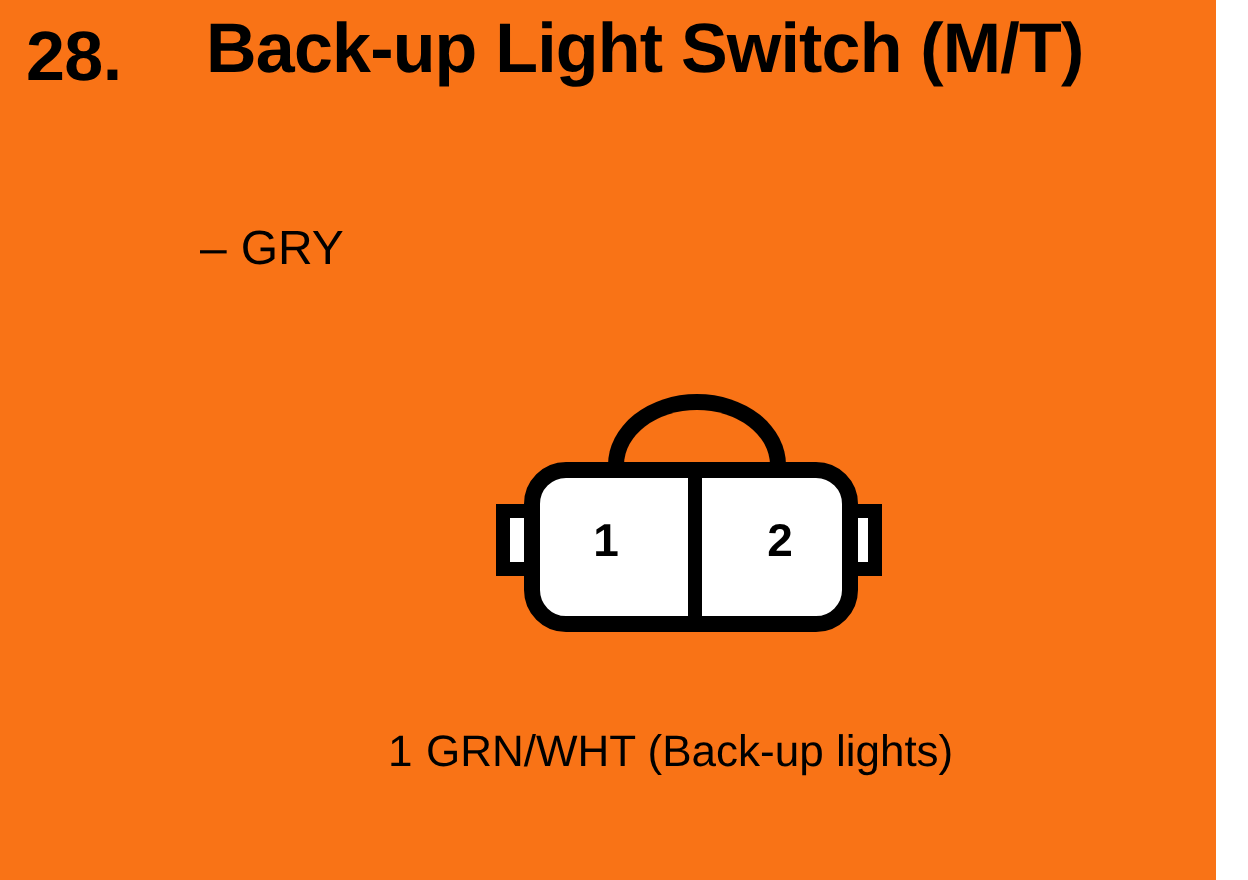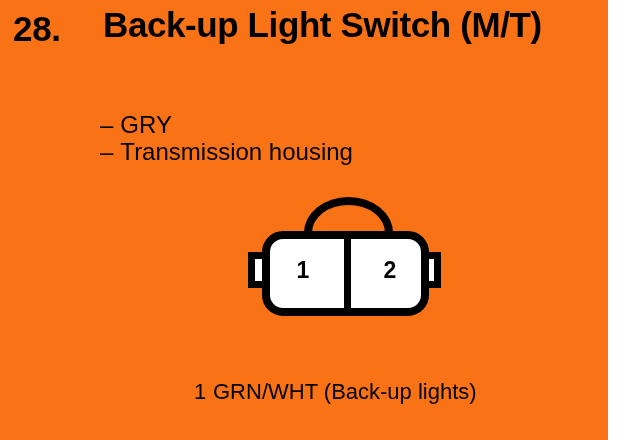--- a/index.html
+++ b/index.html
@@ -66,37 +66,36 @@
     position: absolute; z-index: 3;
     font-size: 23px; font-weight: bold; line-height: 23px;
     text-align: center;
   }
   .pin-num.pin1 { left: 262px; top: 259px; width: 82px; }
   .pin-num.pin2 { left: 351px; top: 259px; width: 78px; }
 
   
   .legend {
     position: absolute; left: 194px; top: 362px;
-    font-size: 22px; line-height: 28px; margin-top: 16px;
+    font-size: 22px; line-height: 28px;
   }
   .legend-row { white-space: pre; }
   .legend-num { display: inline-block; width: 19px; }
   .legend-bold { font-weight: bold; }
 </style>
 </head>
 <body>
 
 <div class="page">
 
   <div class="heading-number">28.</div>
   <div class="heading-title">Back-up Light Switch (M/T)</div>
 
   <div class="notes">
     <div class="note-line"><span class="note-bullet">–</span><span>GRY</span></div>
-    <div class="note-line"><span class="note-bullet">–</span><span>Transmission housing</span></div>
   </div>
 
   <div class="connector">
     <div class="lock-rib"></div>
     <div class="side-tab left"></div>
     <div class="side-tab right"></div>
     <div class="connector-body"></div>
     <div class="cavity-divider"></div>
     <div class="pin-num pin1">1</div>
     <div class="pin-num pin2">2</div>

